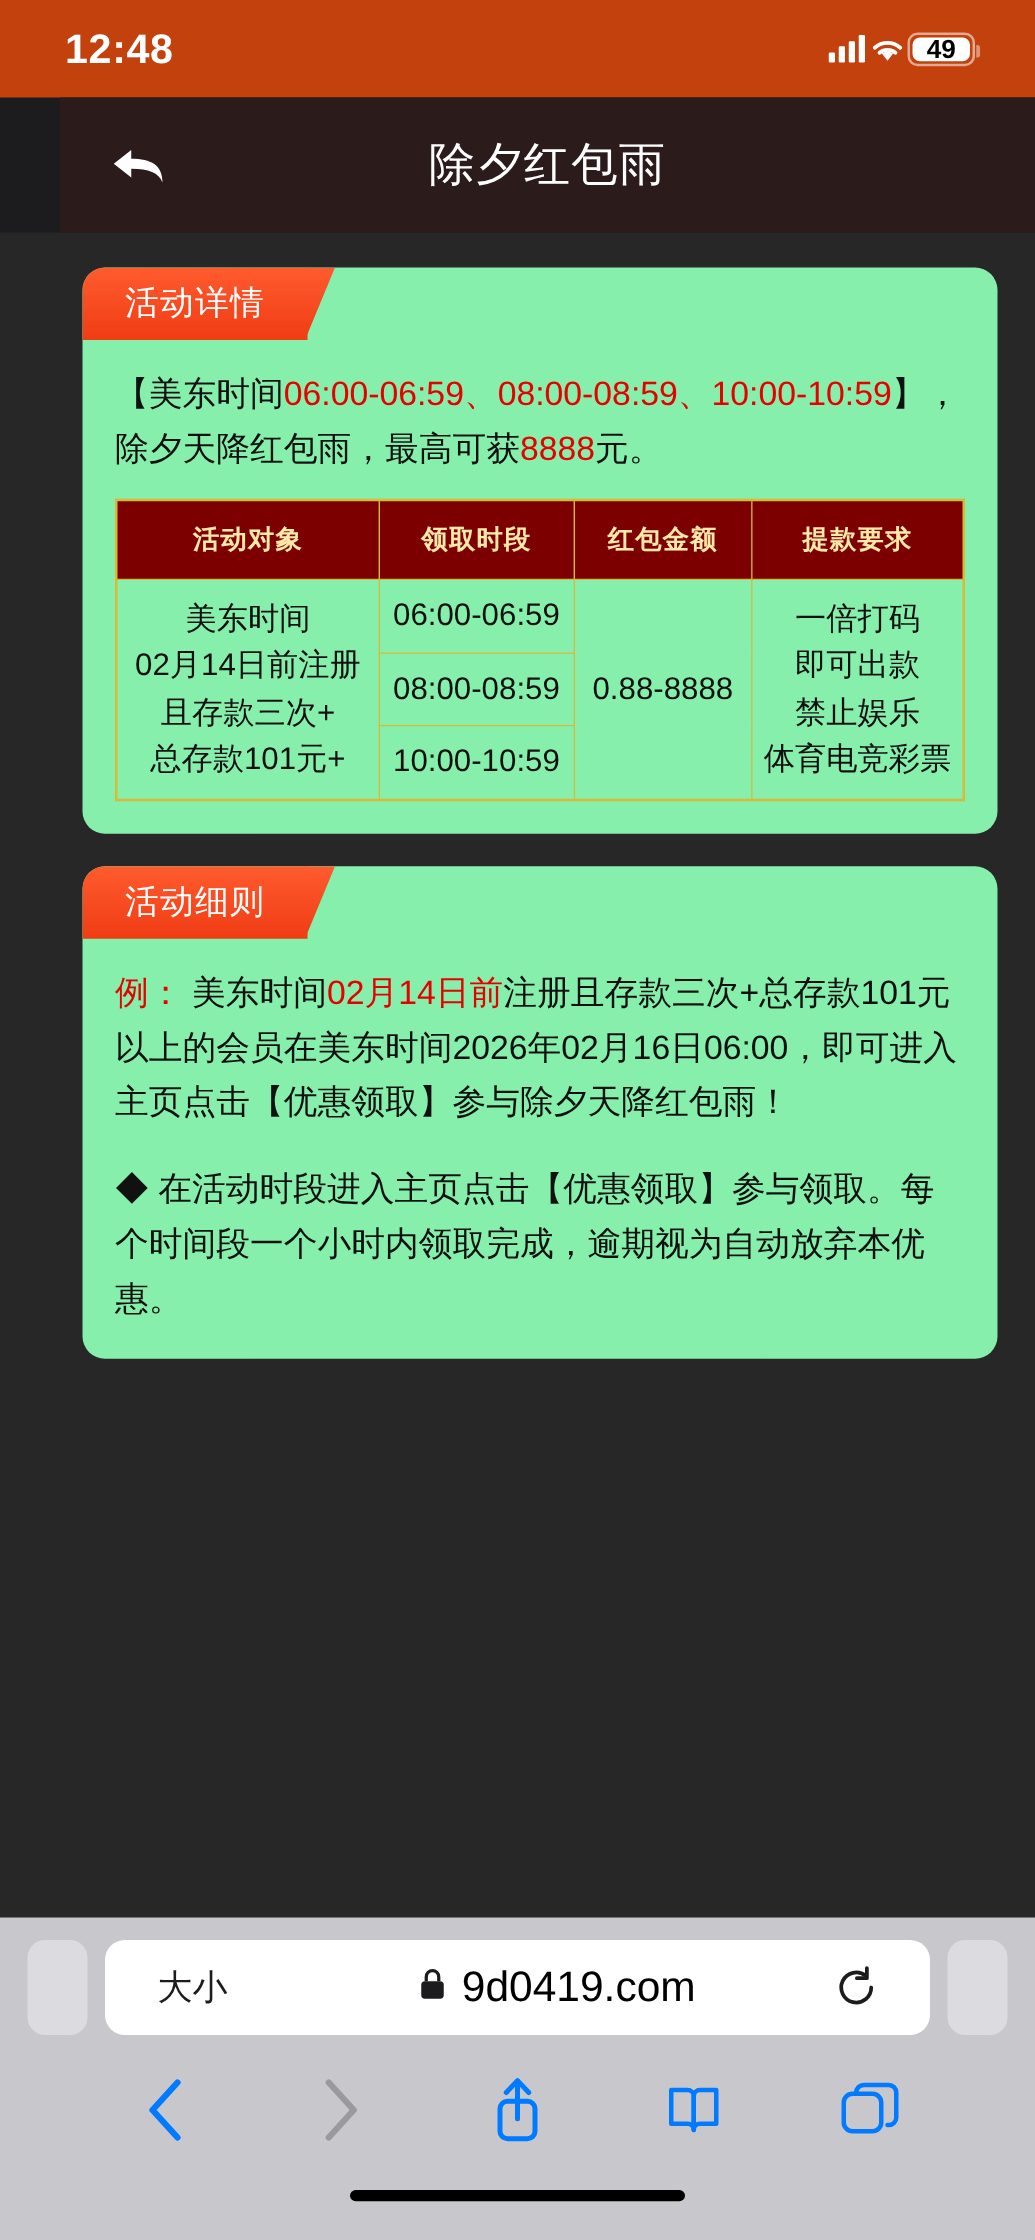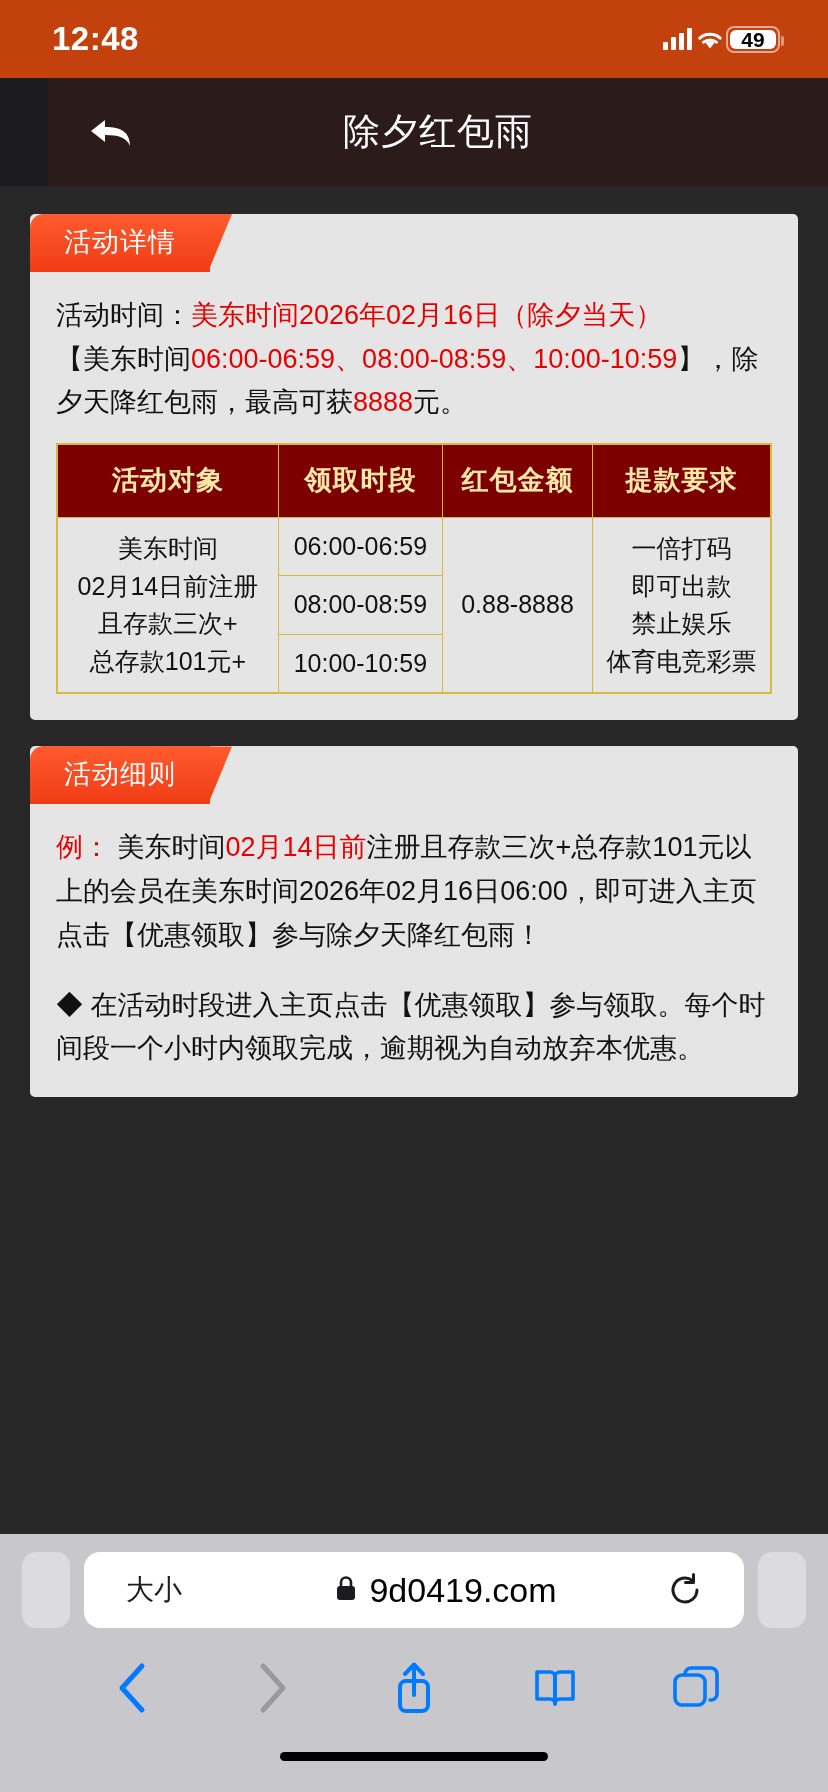--- a/index.html
+++ b/index.html
@@ -105,25 +105,26 @@
   }
 
   
   .content {
     flex: 1 1 auto;
     background: #272727;
     padding: 28px 30px 0 30px;
     overflow: hidden;
   }
   .card {
-    background: #e5e5e5;
-    border-radius: 5px;
+    background: #86efac;
+    border-radius: 18px;
     position: relative;
     overflow: hidden;
     margin-bottom: 26px;
+    margin-left: 36px;
   }
   .ribbon {
     display: inline-block;
     background: linear-gradient(180deg, #ff5b2e 0%, #f03c14 100%);
     color: #fff;
     font-size: 27px;
     padding: 10px 26px 12px 26px;
     border-top-left-radius: 14px;
     position: relative;
     min-width: 180px;
@@ -151,21 +152,21 @@
   table.promo {
     width: 100%;
     border-collapse: collapse;
     margin-top: 18px;
     border: 2px solid #d8b93a;
     table-layout: fixed;
   }
   table.promo th {
     background: #7c0000;
     color: #ffe9a8;
-    font-size: 27px;
+    font-size: 21px;
     font-weight: 600;
     padding: 14px 4px;
     border: 1px solid #d8b93a;
     letter-spacing: 1px;
   }
   table.promo td {
     border: 1px solid #d8b93a;
     text-align: center;
     font-size: 25px;
     color: #111;
@@ -281,23 +282,20 @@
       </svg>
     </div>
     <div class="page-title">除夕红包雨</div>
   </div>
 
   <div class="content">
 
     <div class="card">
       <div class="ribbon">活动详情</div>
       <div class="card-body">
-        <div>
-          <span class="blk">活动时间：</span><span class="red">美东时间2026年02月16日（除夕当天）</span>
-        </div>
         <div>
           <span class="blk">【美东时间</span><span class="red">06:00-06:59、08:00-08:59、10:00-10:59</span><span class="blk">】，除夕天降红包雨，最高可获</span><span class="red">8888</span><span class="blk">元。</span>
         </div>
 
         <table class="promo">
           <thead>
             <tr>
               <th style="width:31%">活动对象</th>
               <th style="width:23%">领取时段</th>
               <th style="width:21%">红包金额</th>

